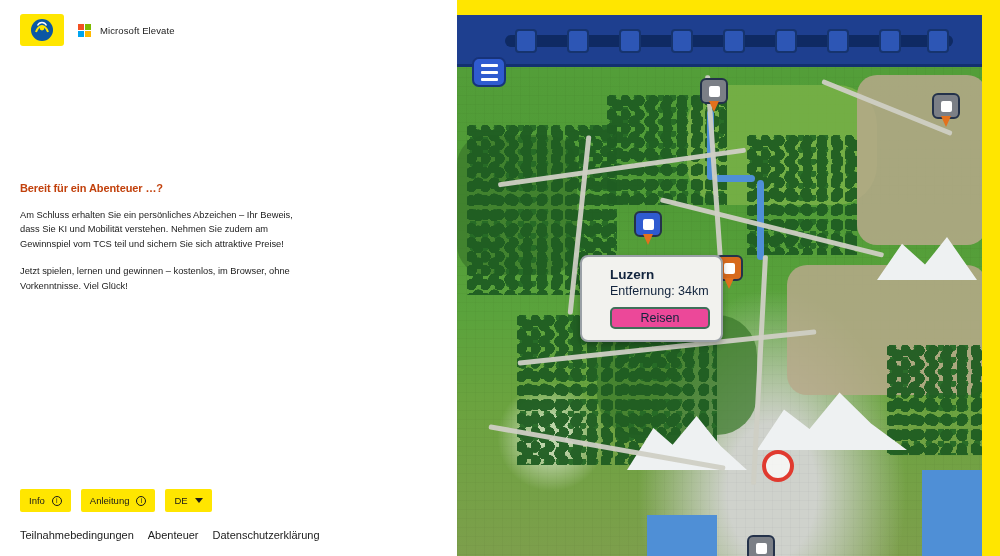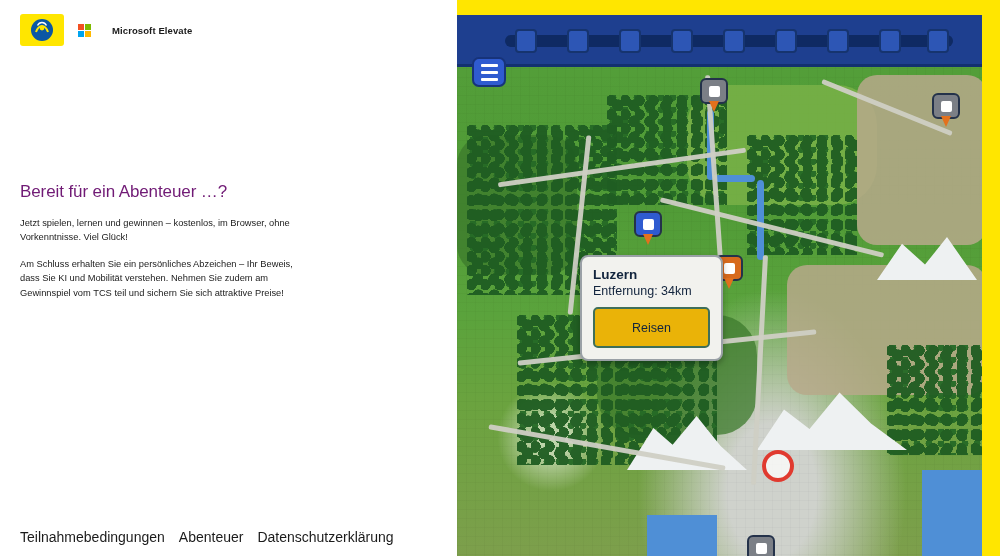--- a/index.html
+++ b/index.html
@@ -39,22 +39,21 @@
     border-radius: 3px;
     display: flex;
     align-items: center;
     justify-content: center;
   }
   .tcs-logo svg { display: block; }
 
   .ms-elevate {
     display: flex;
     align-items: center;
-    gap: 21px;
-    font-weight: bold;
+    gap: 9px;
   }
   .ms-squares {
     width: 13px; height: 13px;
     display: grid;
     grid-template-columns: 6px 6px;
     grid-template-rows: 6px 6px;
     gap: 1px;
   }
   .ms-squares i { display: block; }
   .ms-squares i:nth-child(1) { background: #f25022; }
@@ -66,23 +65,23 @@
     color: #1b1b1b;
     letter-spacing: 0.1px;
   }
 
   .content-block {
     position: absolute;
     left: 20px; top: 182px;
     width: 290px;
   }
   .headline {
-    font-size: 17px;
-    font-weight: normal;
-    color: #701a75;
+    font-size: 11px;
+    font-weight: bold;
+    color: #c2410c;
     margin: 0 0 14px 0;
     letter-spacing: -0.1px;
   }
   .para {
     font-size: 9.3px;
     line-height: 1.55;
     color: #1b1b1b;
     margin: 0 0 13px 0;
   }
   .para.last { margin-bottom: 12px; }
@@ -131,21 +130,21 @@
     border-left: 4px solid transparent;
     border-right: 4px solid transparent;
     border-top: 5px solid #1b1b1b;
   }
 
   .footer-links {
     position: absolute;
     left: 20px; top: 529px;
     display: flex;
     gap: 14px;
-    font-size: 14px;
+    font-size: 11px;
     color: #1b1b1b;
   }
   .footer-links a {
     color: #1b1b1b;
     text-decoration: none;
   }
 
   
   .right-panel {
     position: absolute;
@@ -288,39 +287,39 @@
   }
 
   
   .info-card {
     position: absolute;
     left: 123px; top: 240px;
     width: 143px;
     background: #f2f2ee;
     border: 2px solid #9aa0a6;
     border-radius: 8px;
-    padding: 10px 11px 11px 11px;
+    padding: 10px 11px 11px 28px;
     box-shadow: 0 3px 6px rgba(0,0,0,0.28);
   }
   .info-title {
     font-size: 13.5px;
     font-weight: bold;
     color: #12243d;
     margin: 0 0 2px 0;
   }
   .info-sub {
     font-size: 12.5px;
     color: #12243d;
     margin: 0 0 9px 0;
   }
   .travel-btn {
     display: block;
     width: 100%;
-    height: 41px;
-    background: #eab308;
+    height: 22px;
+    background: #ec4899;
     border: 2px solid #3f6f59;
     border-radius: 5px;
     color: #12243d;
     font-size: 12.5px;
     cursor: pointer;
     font-family: "Liberation Sans", sans-serif;
   }
 </style>
 </head>
 <body>
@@ -344,24 +343,38 @@
             <i></i>
             <i></i>
             <i></i>
         </div>
         <span class="ms-label">Microsoft Elevate</span>
       </div>
     </div>
 
     <div class="content-block">
       <h1 class="headline">Bereit für ein Abenteuer …?</h1>
+      <p class="para">Am Schluss erhalten Sie ein persönliches Abzeichen – Ihr Beweis, dass Sie KI und Mobilität verstehen. Nehmen Sie zudem am Gewinnspiel vom TCS teil und sichern Sie sich attraktive Preise!</p>
       <p class="para last">Jetzt spielen, lernen und gewinnen – kostenlos, im Browser, ohne Vorkenntnisse. Viel Glück!</p>
-      <p class="para">Am Schluss erhalten Sie ein persönliches Abzeichen – Ihr Beweis, dass Sie KI und Mobilität verstehen. Nehmen Sie zudem am Gewinnspiel vom TCS teil und sichern Sie sich attraktive Preise!</p>
     </div>
 
+    <div class="btn-row">
+      <button class="ybtn">
+        <span>Info</span>
+        <i class="circ-i">i</i>
+      </button>
+      <button class="ybtn">
+        <span>Anleitung</span>
+        <i class="circ-i">i</i>
+      </button>
+      <button class="ybtn">
+        <span>DE</span>
+        <span class="caret"></span>
+      </button>
+    </div>
 
     <div class="footer-links">
       <a href="#">Teilnahmebedingungen</a>
       <a href="#">Abenteuer</a>
       <a href="#">Datenschutzerklärung</a>
     </div>
   </div>
 
   <div class="right-panel">
     <div class="game-frame">

